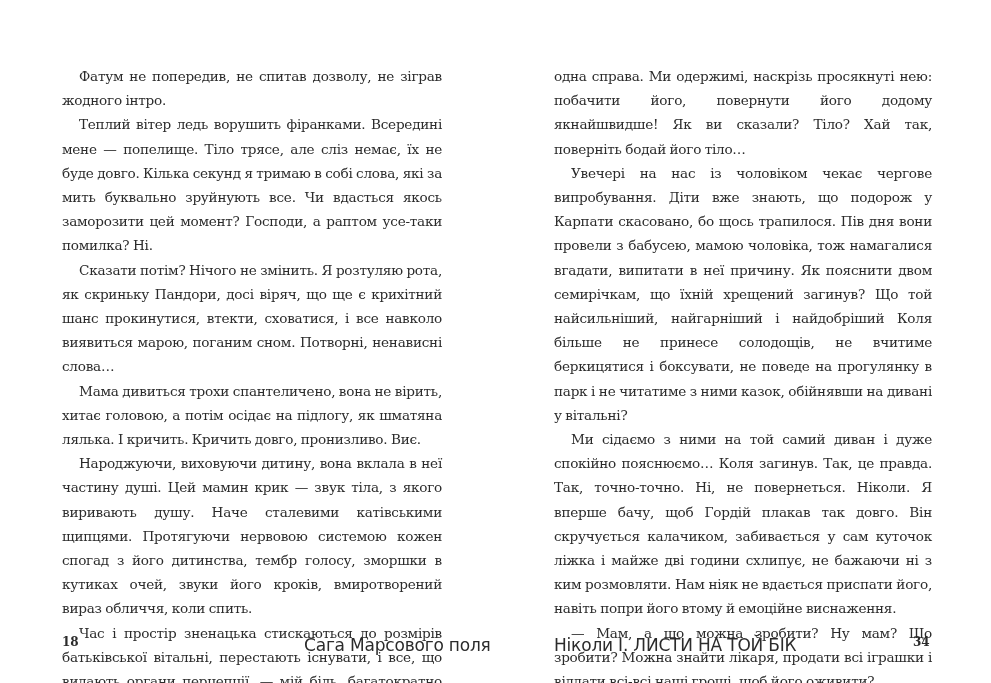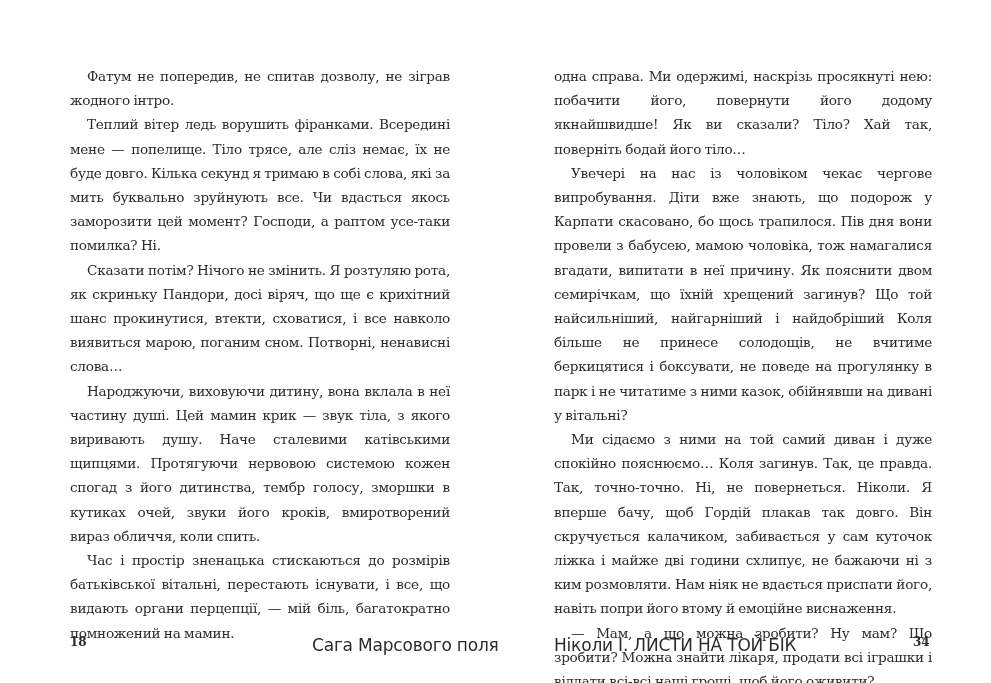--- a/index.html
+++ b/index.html
@@ -18,21 +18,21 @@
     .spread {
       position: absolute;
       left: 0; top: 0;
       width: 991px; height: 683px;
     }
     .page {
       position: absolute;
       top: 0;
       height: 683px;
     }
-    .page.left { left: 8px; width: 495px; }
+    .page.left { left: 0; width: 495px; }
     .page.right { left: 495px; width: 496px; }
 
     .body-text {
       position: absolute;
       top: 64px;
       font-size: 13.6px;
       line-height: 24.2px;
       letter-spacing: -0.25px;
       word-spacing: -0.5px;
       text-align: justify;
@@ -69,20 +69,21 @@
 </head>
 <body>
 
 <div class="spread">
 
   <div class="page left">
     <div class="body-text">
       <p>Фатум не попередив, не спитав дозволу, не зіграв жодного інтро.</p>
       <p>Теплий вітер ледь ворушить фіранками. Всередині мене — попелище. Тіло трясе, але сліз немає, їх не буде довго. Кілька секунд я тримаю в собі слова, які за мить буквально зруйнують все. Чи вдасться якось заморозити цей момент? Господи, а раптом усе-таки помилка? Ні.</p>
       <p>Сказати потім? Нічого не змінить. Я розтуляю рота, як скриньку Пандори, досі віряч, що ще є крихітний шанс прокинутися, втекти, сховатися, і все навколо виявиться марою, поганим сном. Потворні, ненависні слова…</p>
+      <p>Мама дивиться трохи спантеличено, вона не вірить, хитає головою, а потім осідає на підлогу, як шматяна лялька. І кричить. Кричить довго, пронизливо. Виє.</p>
       <p>Народжуючи, виховуючи дитину, вона вклала в неї частину душі. Цей мамин крик — звук тіла, з якого виривають душу. Наче сталевими катівськими щипцями. Протягуючи нервовою системою кожен спогад з його дитинства, тембр голосу, зморшки в кутиках очей, звуки його кроків, вмиротворений вираз обличчя, коли спить.</p>
       <p>Час і простір зненацька стискаються до розмірів батьківської вітальні, перестають існувати, і все, що видають органи перцепції, — мій біль, багатократно помножений на мамин.</p>
 
     </div>
     <div class="footer folio">18</div>
     <div class="footer running">Сага Марсового поля</div>
   </div>
 
   <div class="page right">
     <div class="body-text">

